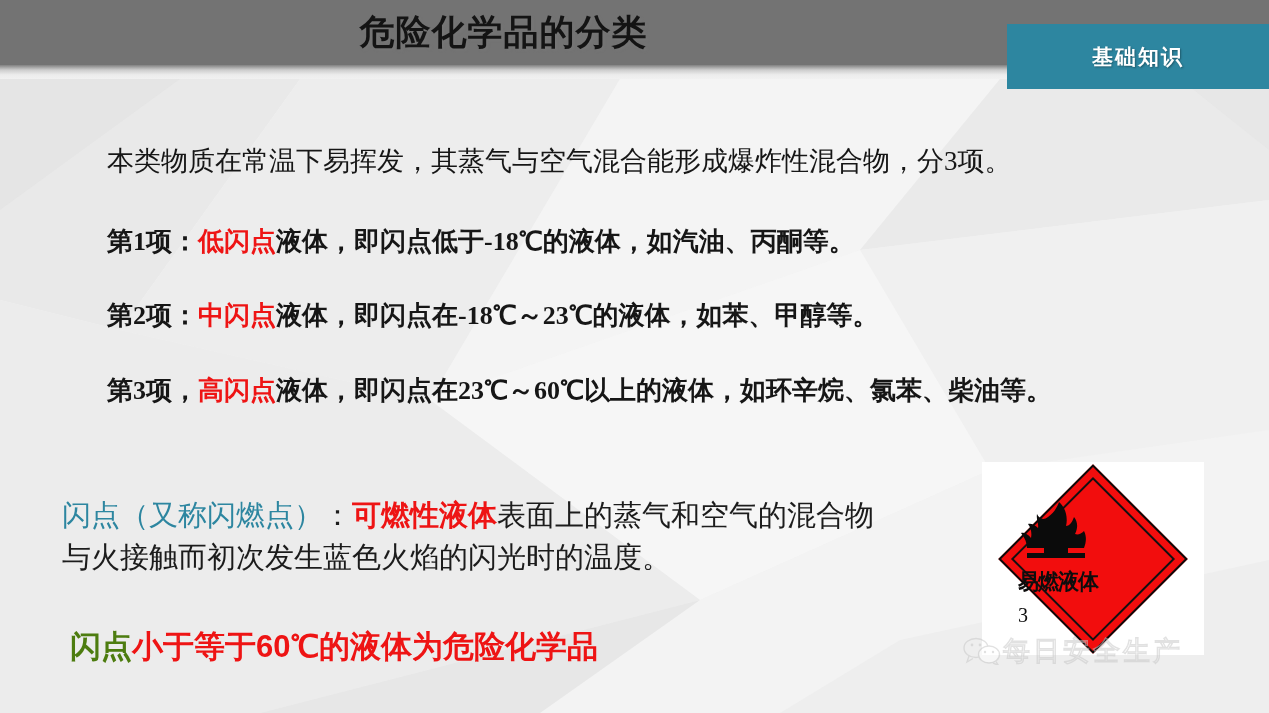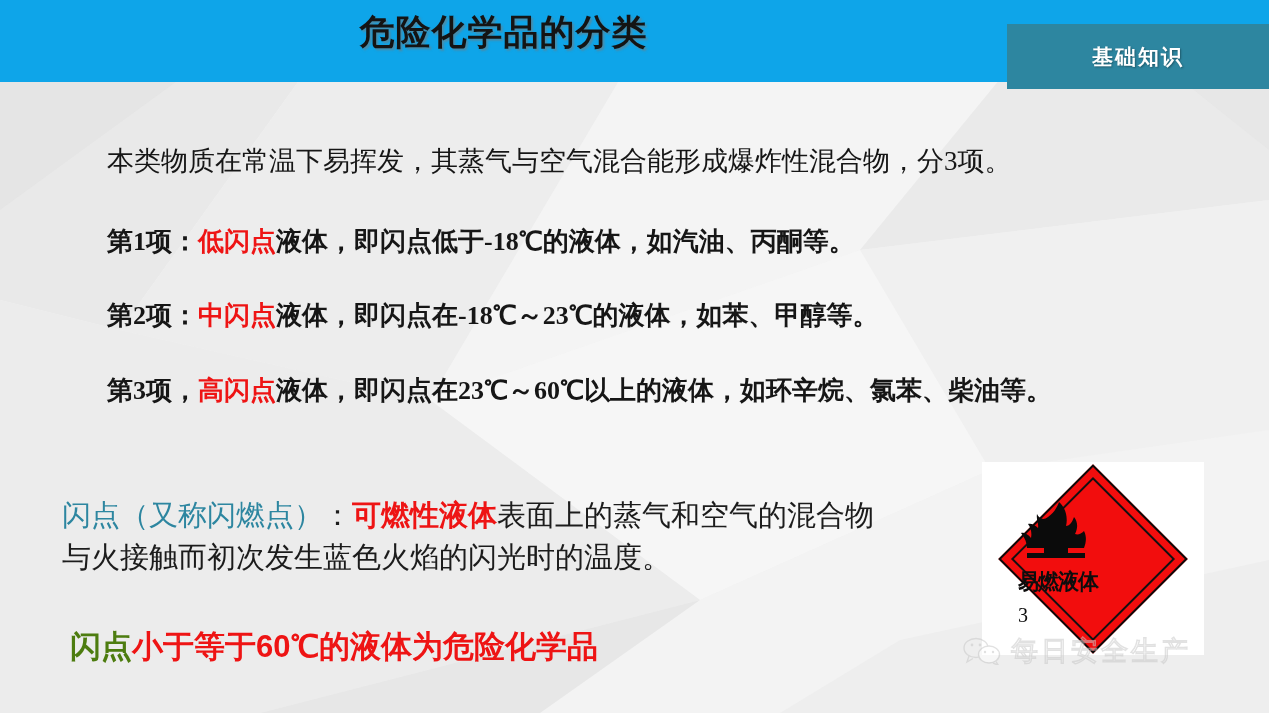--- a/index.html
+++ b/index.html
@@ -10,22 +10,22 @@
   }
   #slide{
     position:relative; width:1269px; height:713px;
     background:#f2f2f2;
     overflow:hidden;
   }
   
   #bg-facets{ position:absolute; inset:0; z-index:0; }
   
   #header{
-    position:absolute; left:0; top:0; width:1269px; height:82px;
-    background:#0ea5e9; z-index:3;
+    position:absolute; left:0; top:0; width:1269px; height:65px;
+    background:#737373; z-index:3;
   }
   #header-title{
     position:absolute; left:0; top:0; width:1007px; height:65px;
     display:flex; align-items:center; justify-content:center;
     font-size:35px; font-weight:bold; color:#141414;
     letter-spacing:1px;
     text-shadow:2px 2px 2px rgba(120,120,120,.55);
   }
   #header-tag{
     position:absolute; left:1007px; top:0; width:262px; height:65px;
@@ -104,21 +104,21 @@
     letter-spacing:-1px; font-family:"Liberation Sans", sans-serif;
     transform:scaleY(1.05);
   }
   #placard-class{
     margin-top:8px; font-size:20px; color:#0d0d0d;
     font-family:"Liberation Serif", serif;
   }
   
   #watermark{
     position:absolute; left:962px; top:633px; z-index:7;
-    display:flex; align-items:center; gap:9px;
+    display:flex; align-items:center; gap:1px;
     opacity:.55;
   }
   #wm-text{
     font-size:27px; color:transparent;
     -webkit-text-stroke:1.4px #c9c9c9;
     letter-spacing:3px;
     font-family:"Liberation Sans", sans-serif;
   }
 </style>
 </head>

